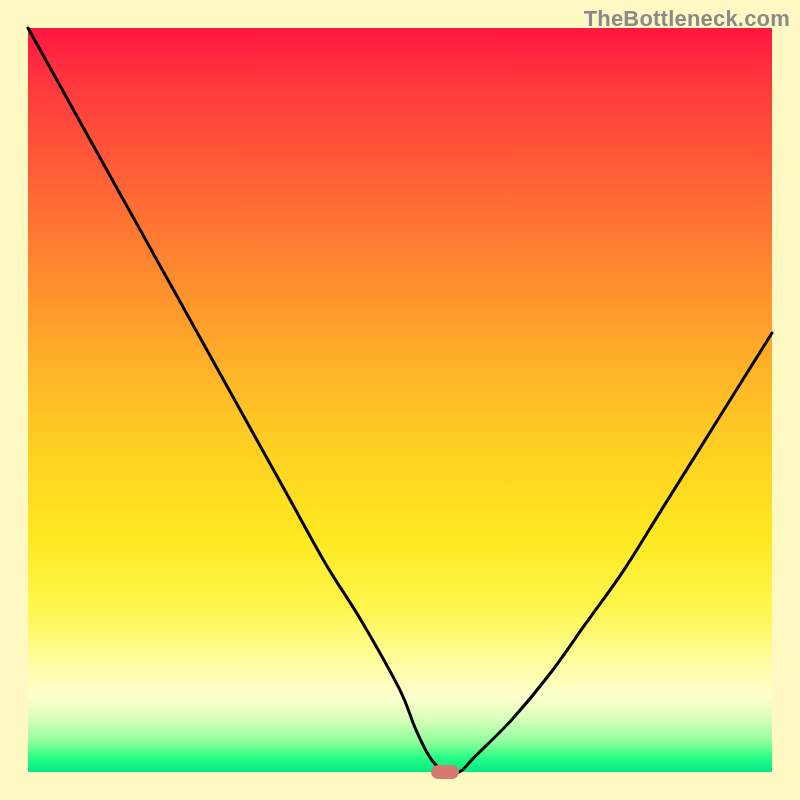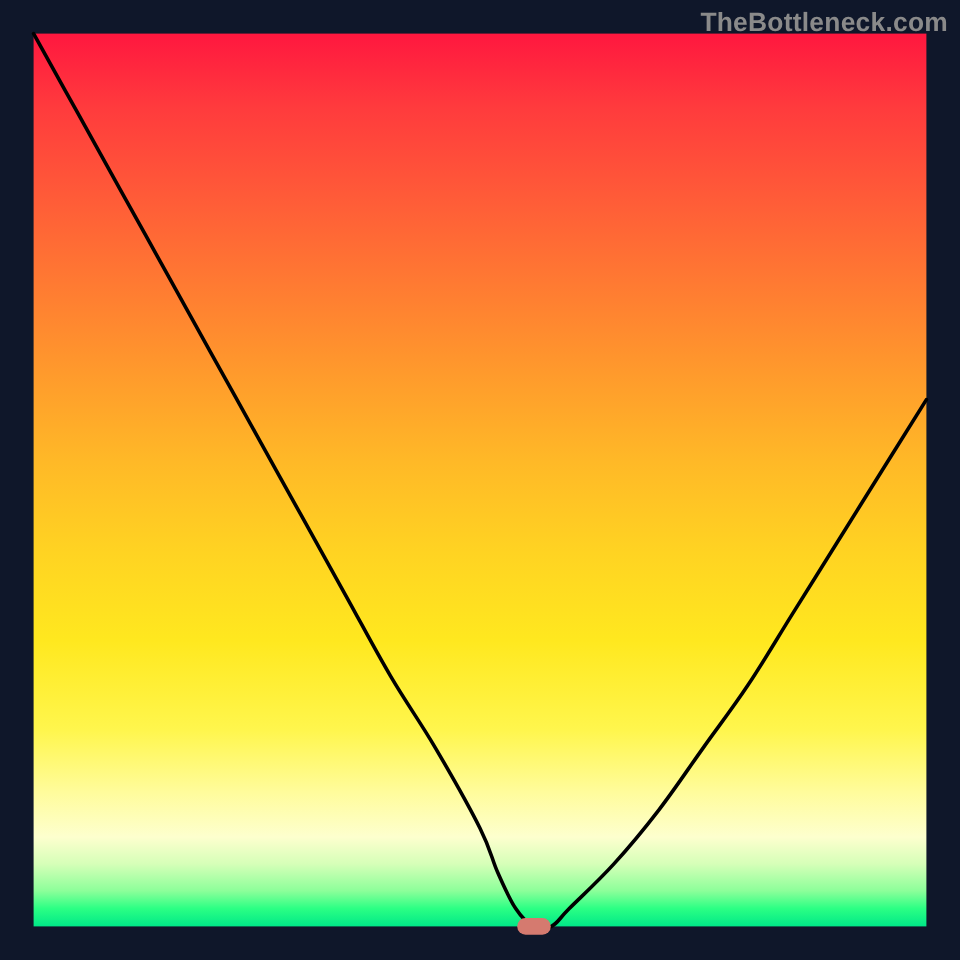--- a/index.html
+++ b/index.html
@@ -9,21 +9,21 @@
     height: 800px;
     background: #000;
     overflow: hidden;
   }
   .frame {
     position: absolute;
     left: 0;
     top: 0;
     width: 800px;
     height: 800px;
-    background: #0f172a;
+    background: #fef9c3;
   }
   .plot {
     position: absolute;
     left: 28px;
     top: 28px;
     width: 744px;
     height: 744px;
     background: linear-gradient(to bottom,
       #ff173f 0%,
       #ff3a3d 8%,

